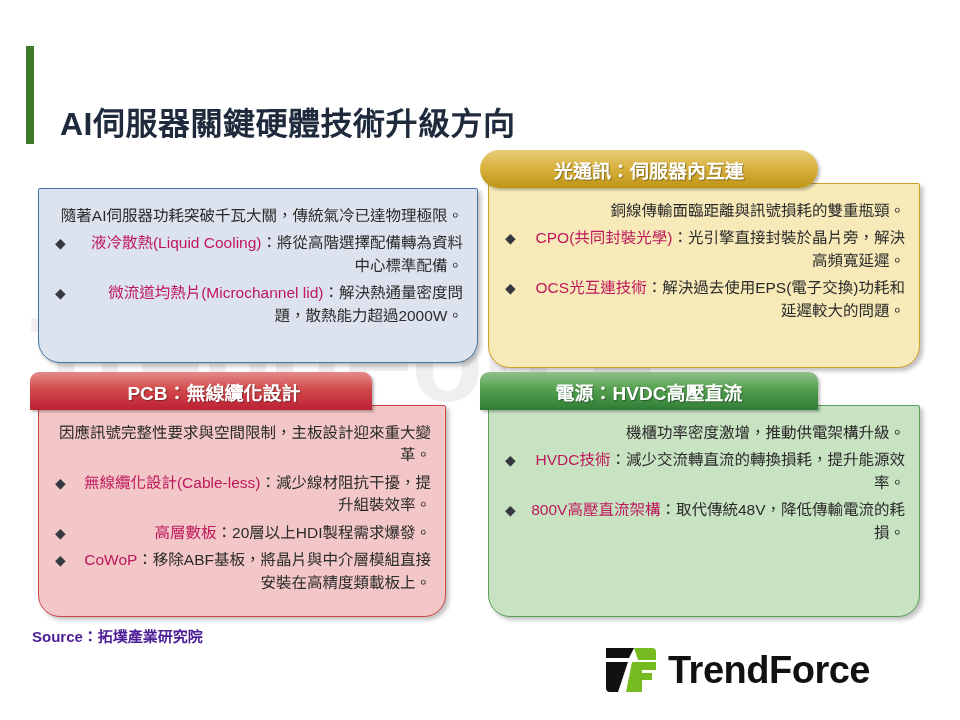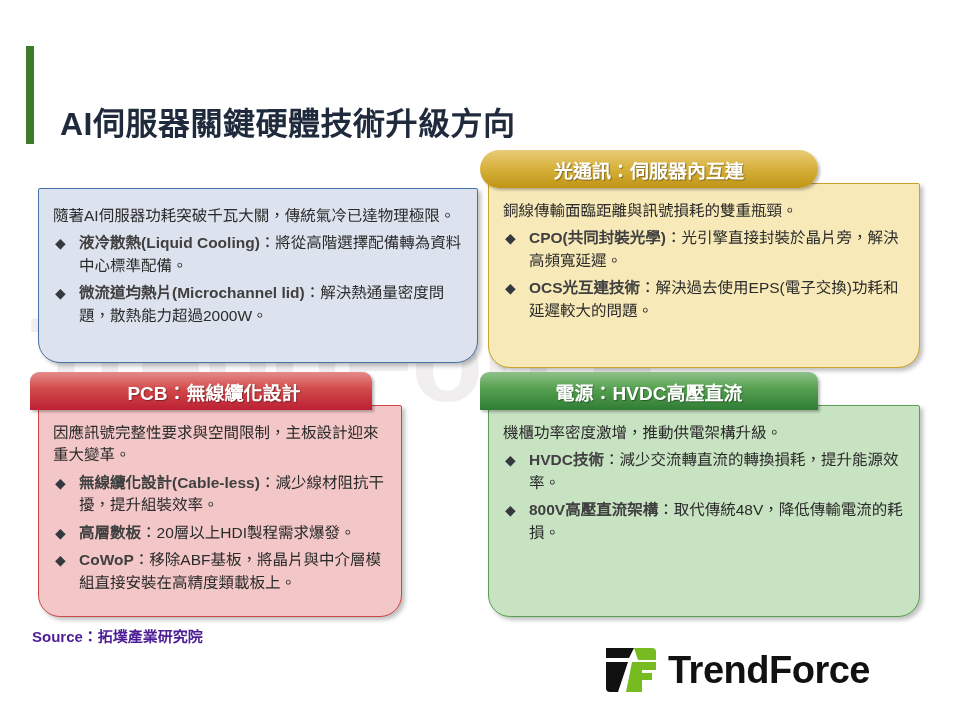--- a/index.html
+++ b/index.html
@@ -83,20 +83,21 @@
   }
   .card-body {
     position: absolute;
     left: 8px;
     top: 33px;
     box-sizing: border-box;
     border-radius: 2px 2px 22px 22px;
     box-shadow: 3px 3px 4px rgba(0,0,0,0.25);
     padding: 16px 14px 10px 14px;
     z-index: 2;
+    text-align: right;
   }
   .lead {
     font-size: 15.5px;
     line-height: 1.45;
     color: #2b2b2b;
     margin: 0 0 4px 0;
   }
   ul.bullets {
     list-style: none;
     margin: 0;
@@ -111,22 +112,22 @@
     margin-top: 5px;
   }
   ul.bullets li .dia {
     position: absolute;
     left: 2px;
     top: 1px;
     font-size: 14px;
     color: #35393f;
   }
   ul.bullets li b {
-    font-weight: bold;
-    color: #404040;
+    font-weight: normal;
+    color: #be185d;
   }
 
   
   #card-cooling { left: 30px;  top: 155px; width: 450px; height: 208px; }
   #card-cooling .card-header {
     width: 342px;
     background: linear-gradient(to bottom, #7ea0c4 0%, #4a74a3 48%, #2f567f 100%);
   }
   #card-cooling .card-body {
     width: 440px; height: 175px;
@@ -148,21 +149,21 @@
   }
 
   
   #card-pcb { left: 30px;  top: 372px; width: 450px; height: 245px; }
   #card-pcb .card-header {
     width: 342px;
     background: linear-gradient(to bottom, #e58b8b 0%, #d24a4a 45%, #bc2034 100%);
     padding-left: 44px;
   }
   #card-pcb .card-body {
-    width: 364px; height: 212px;
+    width: 408px; height: 212px;
     background: #f3c7c7;
     border: 1px solid #cf4444;
   }
 
   
   #card-power { left: 480px; top: 372px; width: 445px; height: 245px; }
   #card-power .card-header {
     width: 338px;
     background: linear-gradient(to bottom, #8fc18a 0%, #55a04f 45%, #2f7d36 100%);
   }

